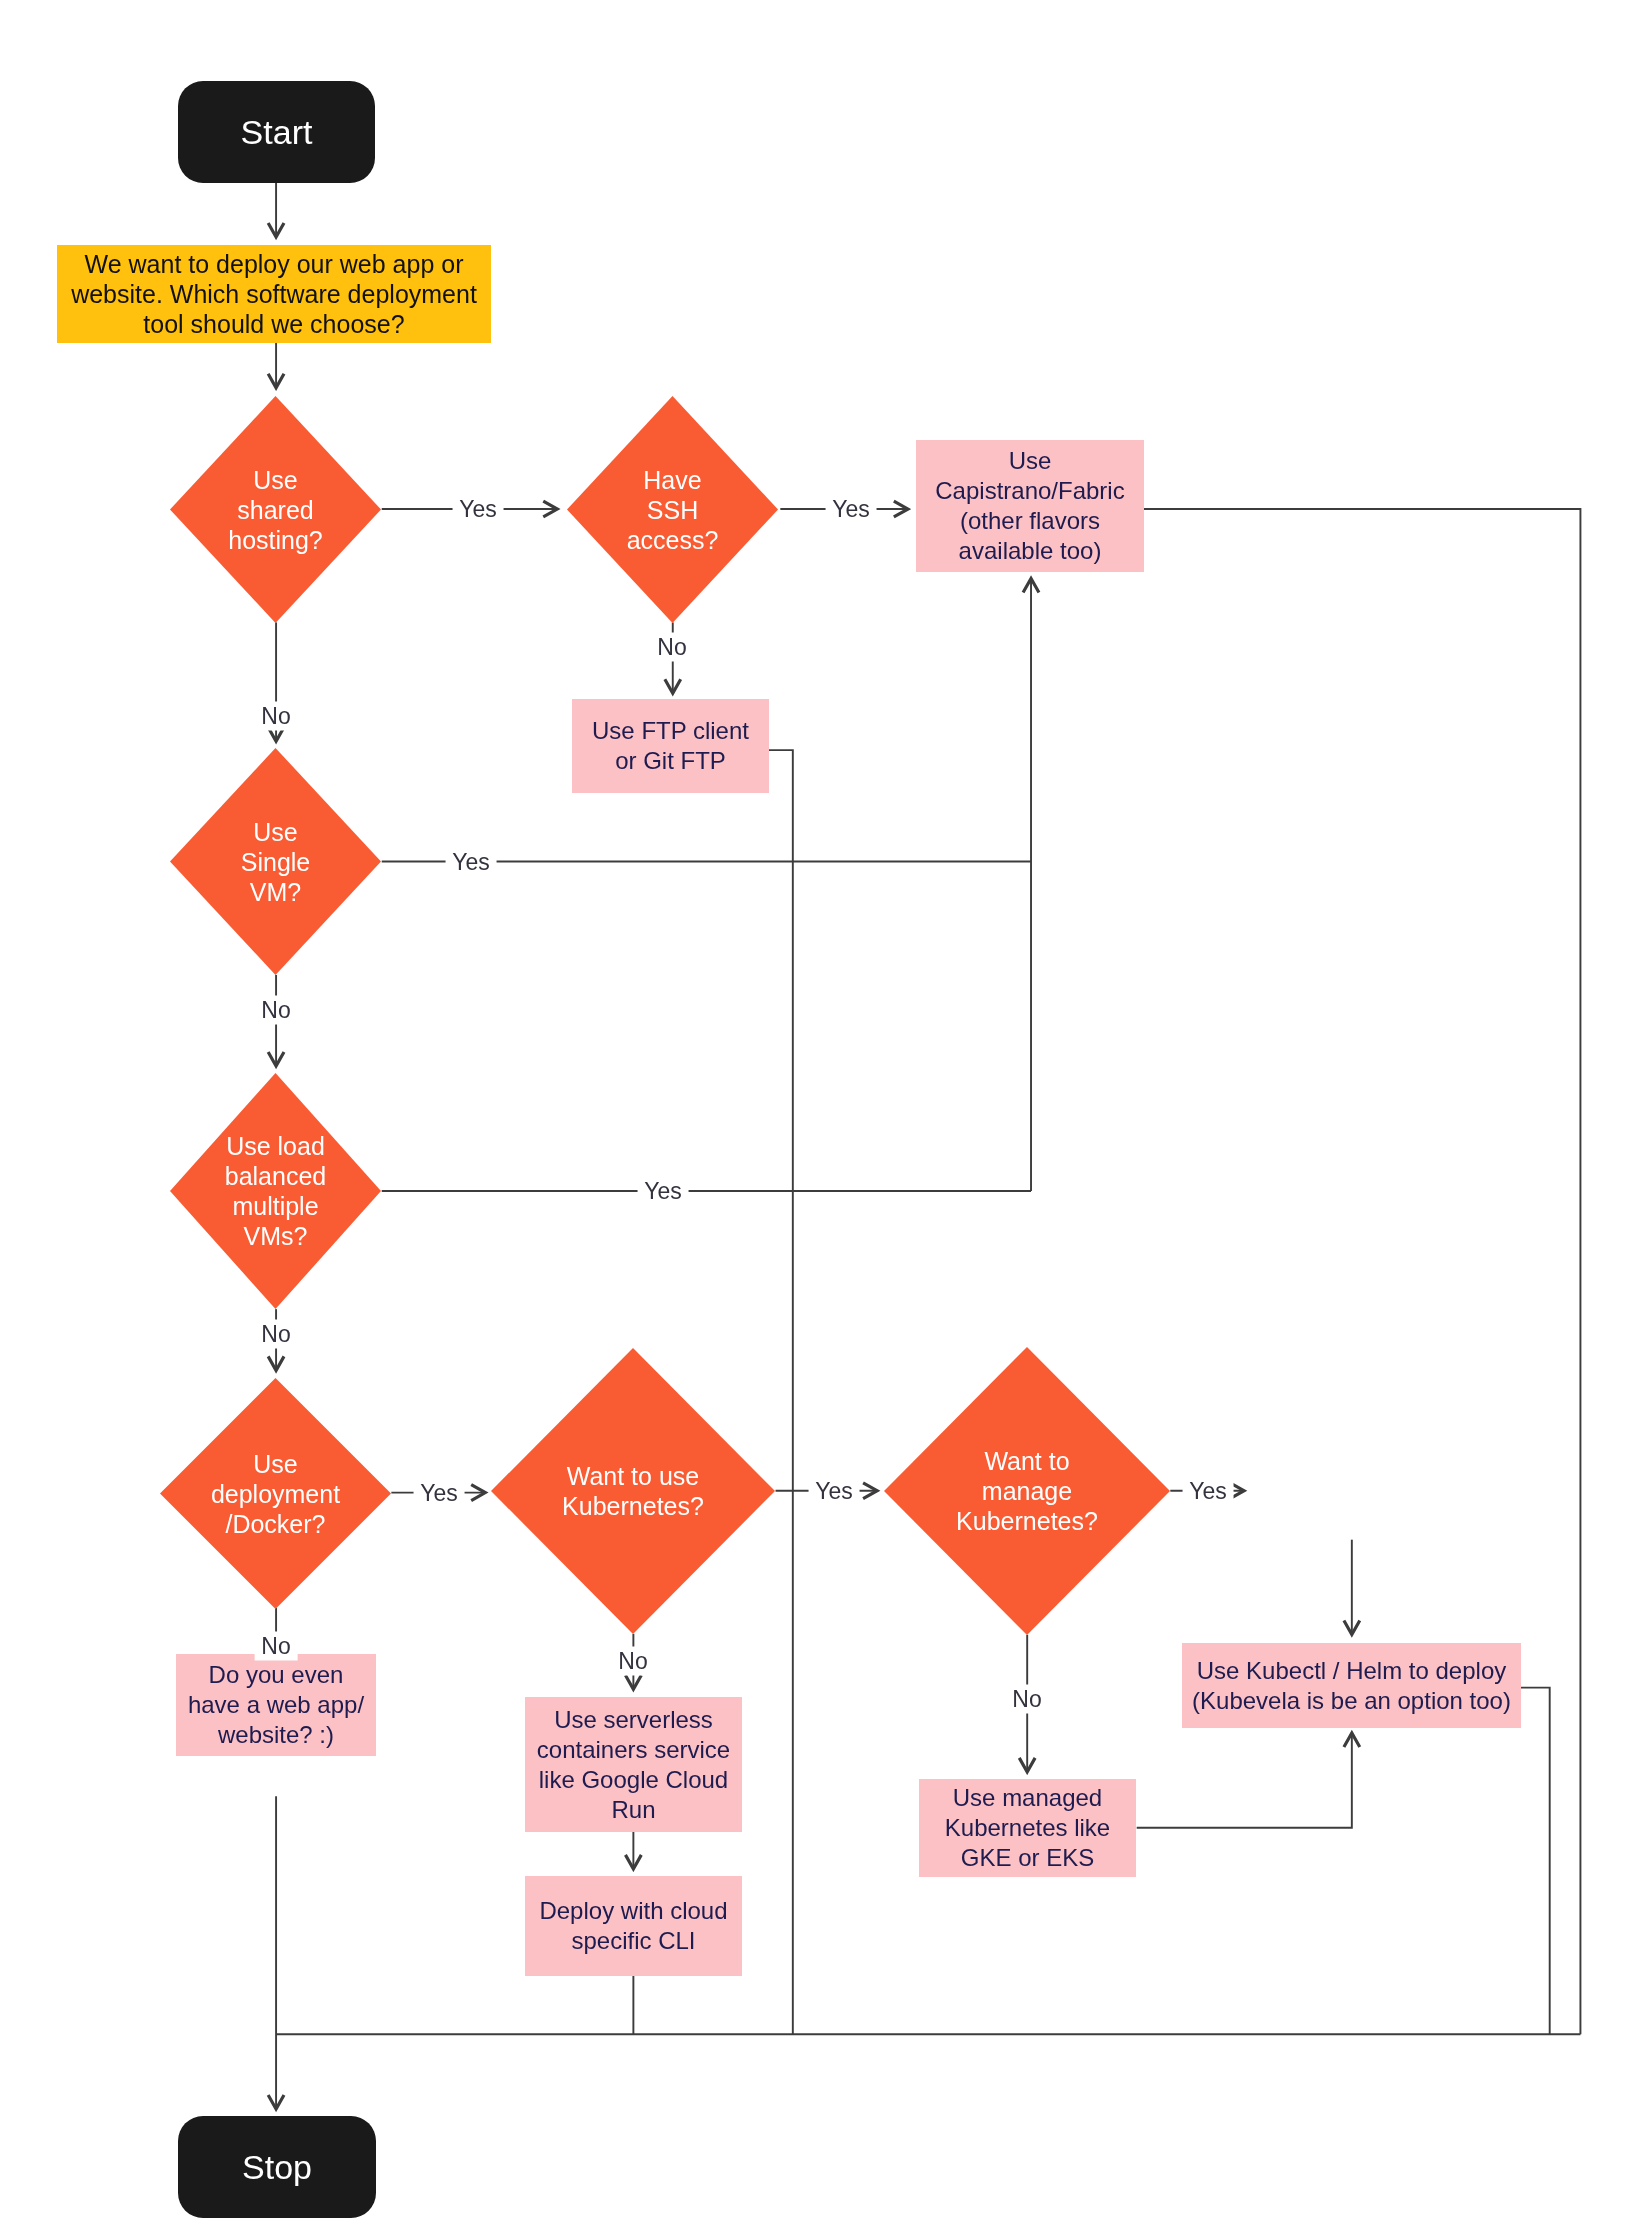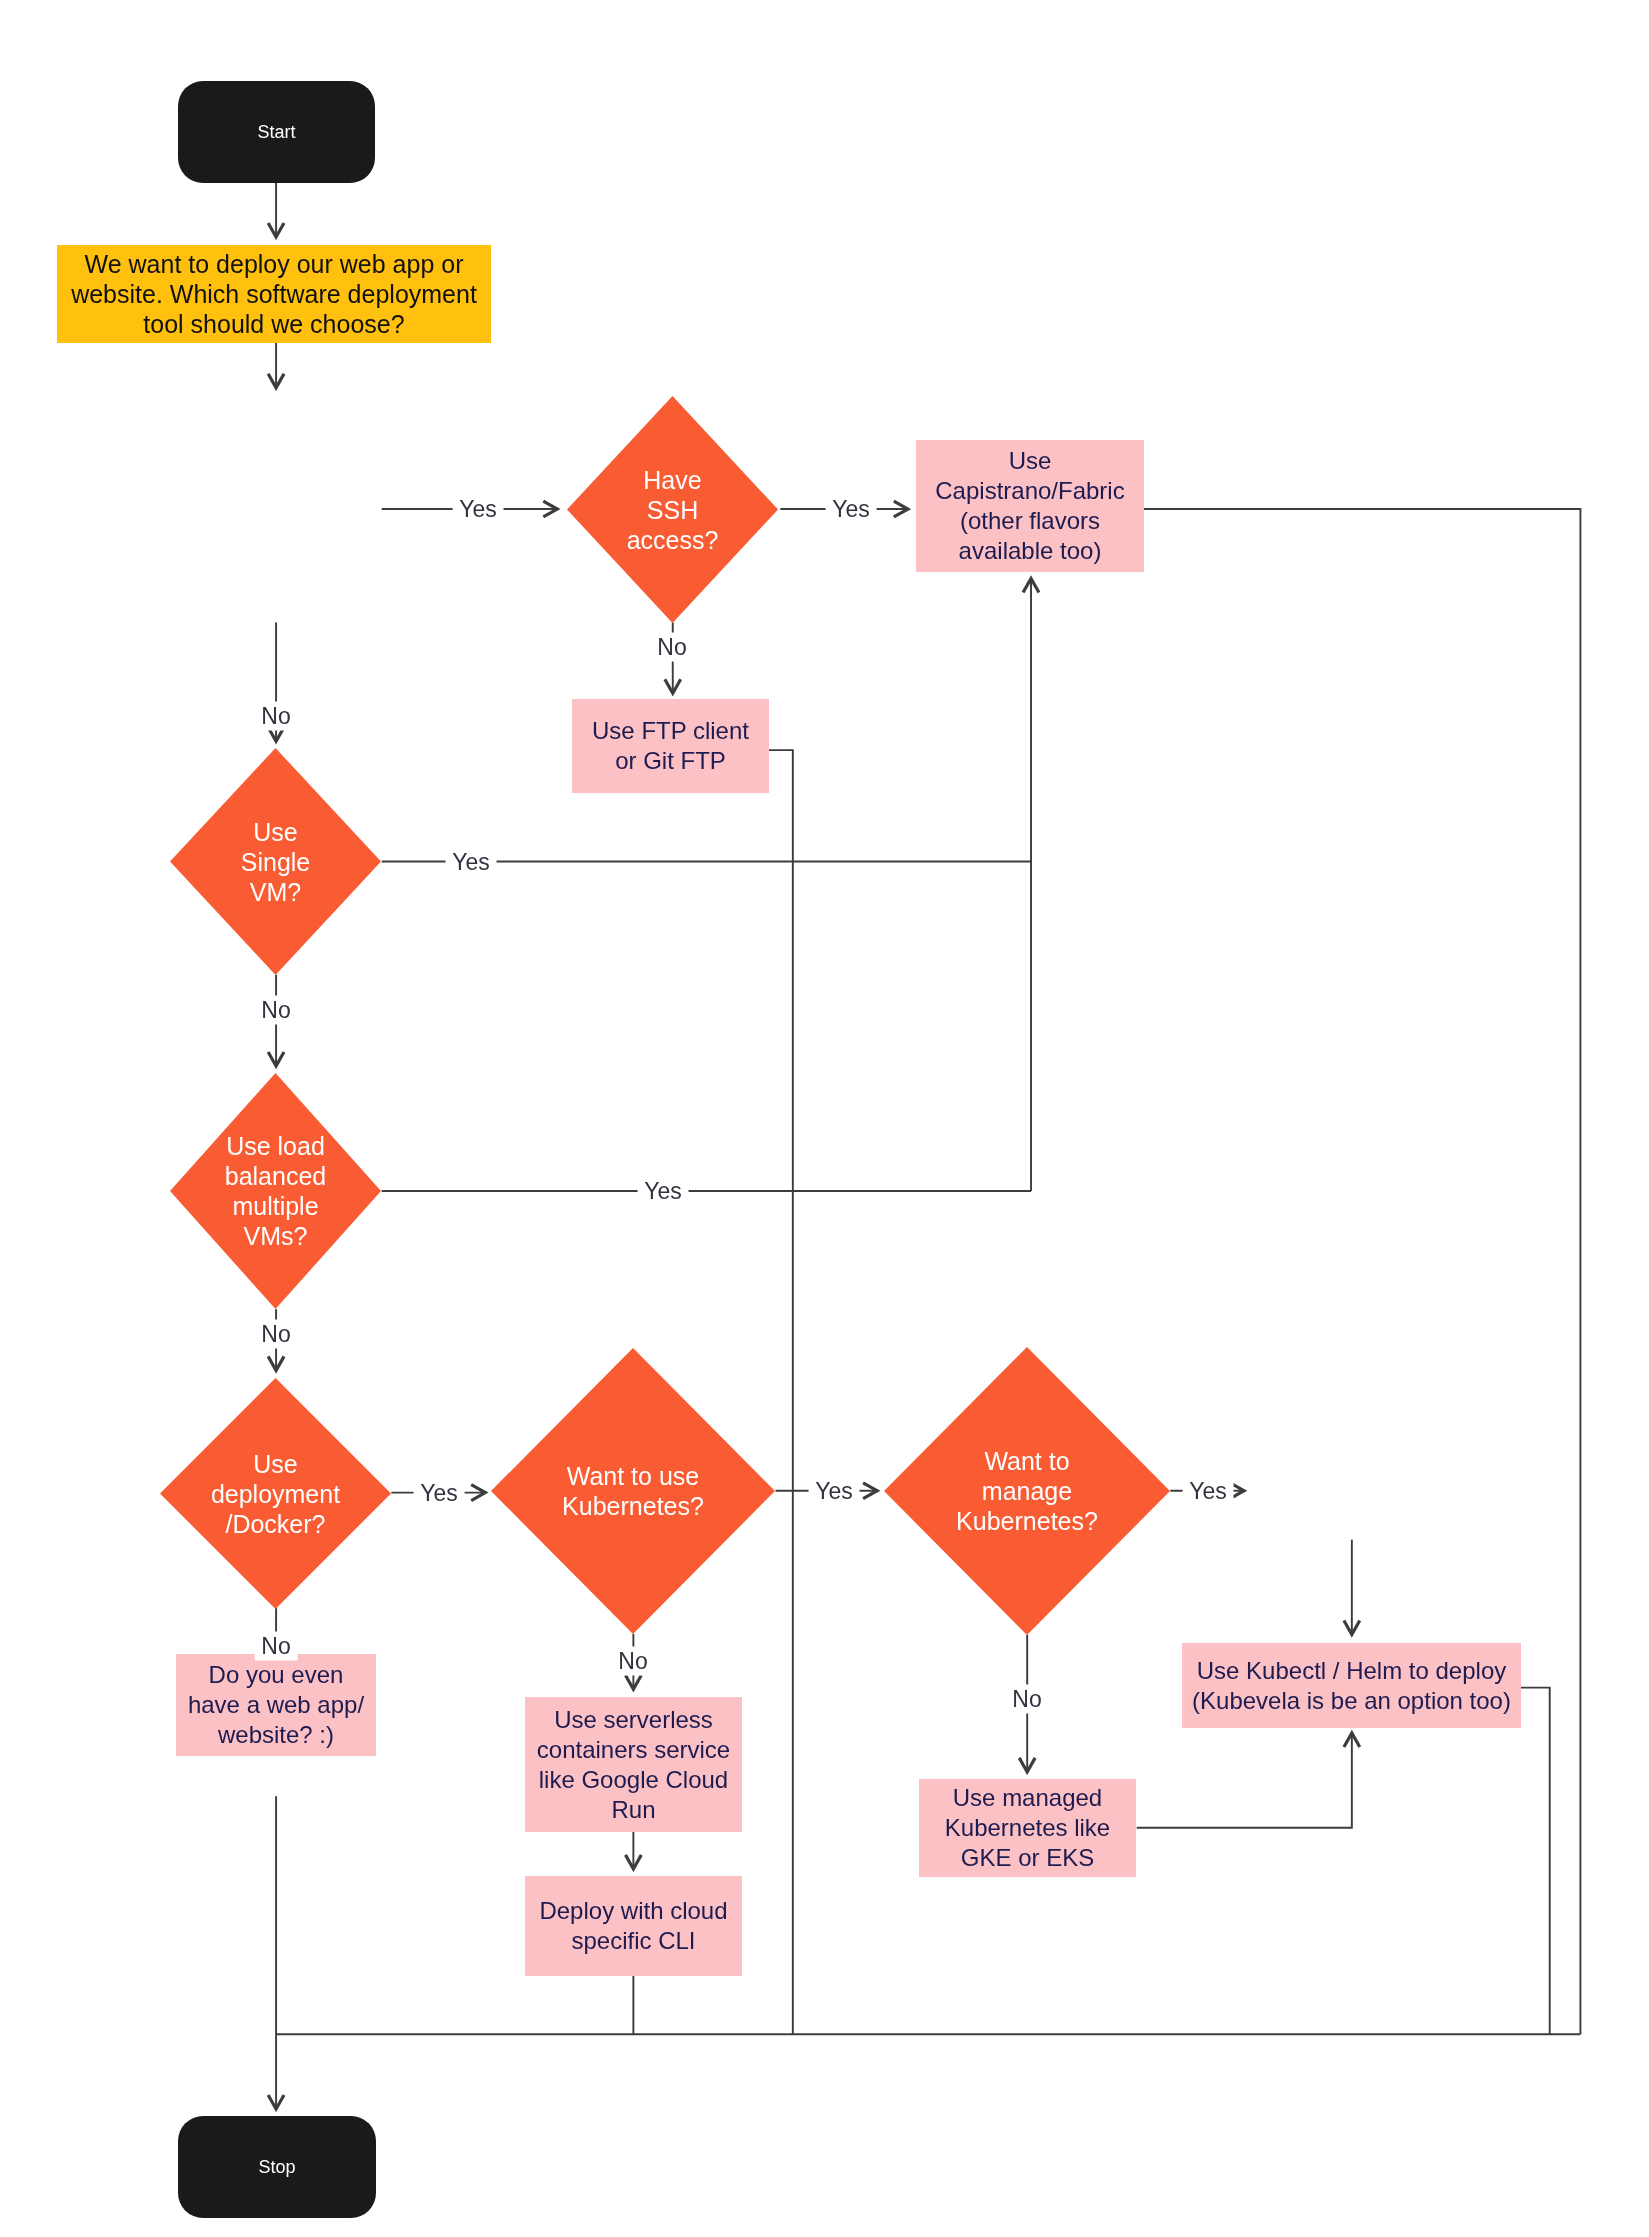--- a/index.html
+++ b/index.html
@@ -3,21 +3,21 @@
 <meta charset="utf-8">
 <style>
   html,body{margin:0;padding:0;background:#ffffff;}
   #canvas{
     position:relative;width:1650px;height:2237px;background:#ffffff;
     font-family:"Liberation Sans", sans-serif;overflow:hidden;
   }
   #wires{position:absolute;left:0;top:0;width:1650px;height:2237px;}
   .node{position:absolute;display:flex;align-items:center;justify-content:center;
     text-align:center;box-sizing:border-box;}
-  .terminal{background:var(--c-terminal);color:#ffffff;border-radius:25px;font-size:18px;}
+  .terminal{background:var(--c-terminal);color:#ffffff;border-radius:25px;font-size:34px;}
   .yellowbox{background:var(--c-yellow);color:#111111;font-size:25px;line-height:30px;padding:5.8px 9.6px;}
   .diamond{background:var(--c-diamond);color:#ffffff;font-size:25px;line-height:30px;
     clip-path:polygon(50% 0,100% 50%,50% 100%,0 50%);}
   .diamond .dtext{display:block;margin:0 auto;}
   .pinkbox{background:var(--c-pink);color:var(--c-navy);font-size:24px;line-height:30px;padding:5.8px 7.7px;}
   .edge-label{position:absolute;transform:translate(-50%,-50%);background:#ffffff;
     padding:1px 6.7px;font-size:23px;color:var(--c-label);white-space:nowrap;}
 </style>
 </head>
 <body>
@@ -65,20 +65,23 @@
   </div>
 
   <div class="node terminal" style="left:178px;top:2116px;width:198px;height:102px;">
     <span>Stop</span>
   </div>
 
   <div class="node yellowbox" style="left:57px;top:245px;width:434px;height:98px;">
     <span>We want to deploy our web app or website. Which software deployment tool should we choose?</span>
   </div>
 
+  <div class="node diamond" style="left:170px;top:396px;width:211px;height:227px;">
+    <span class="dtext" style="max-width:108px;">Use shared hosting?</span>
+  </div>
 
   <div class="node diamond" style="left:567px;top:396px;width:211px;height:227px;">
     <span class="dtext" style="max-width:108px;">Have SSH access?</span>
   </div>
 
   <div class="node diamond" style="left:170px;top:748px;width:211px;height:227px;">
     <span class="dtext" style="max-width:88px;">Use Single VM?</span>
   </div>
 
   <div class="node diamond" style="left:170px;top:1073px;width:211px;height:236px;">

